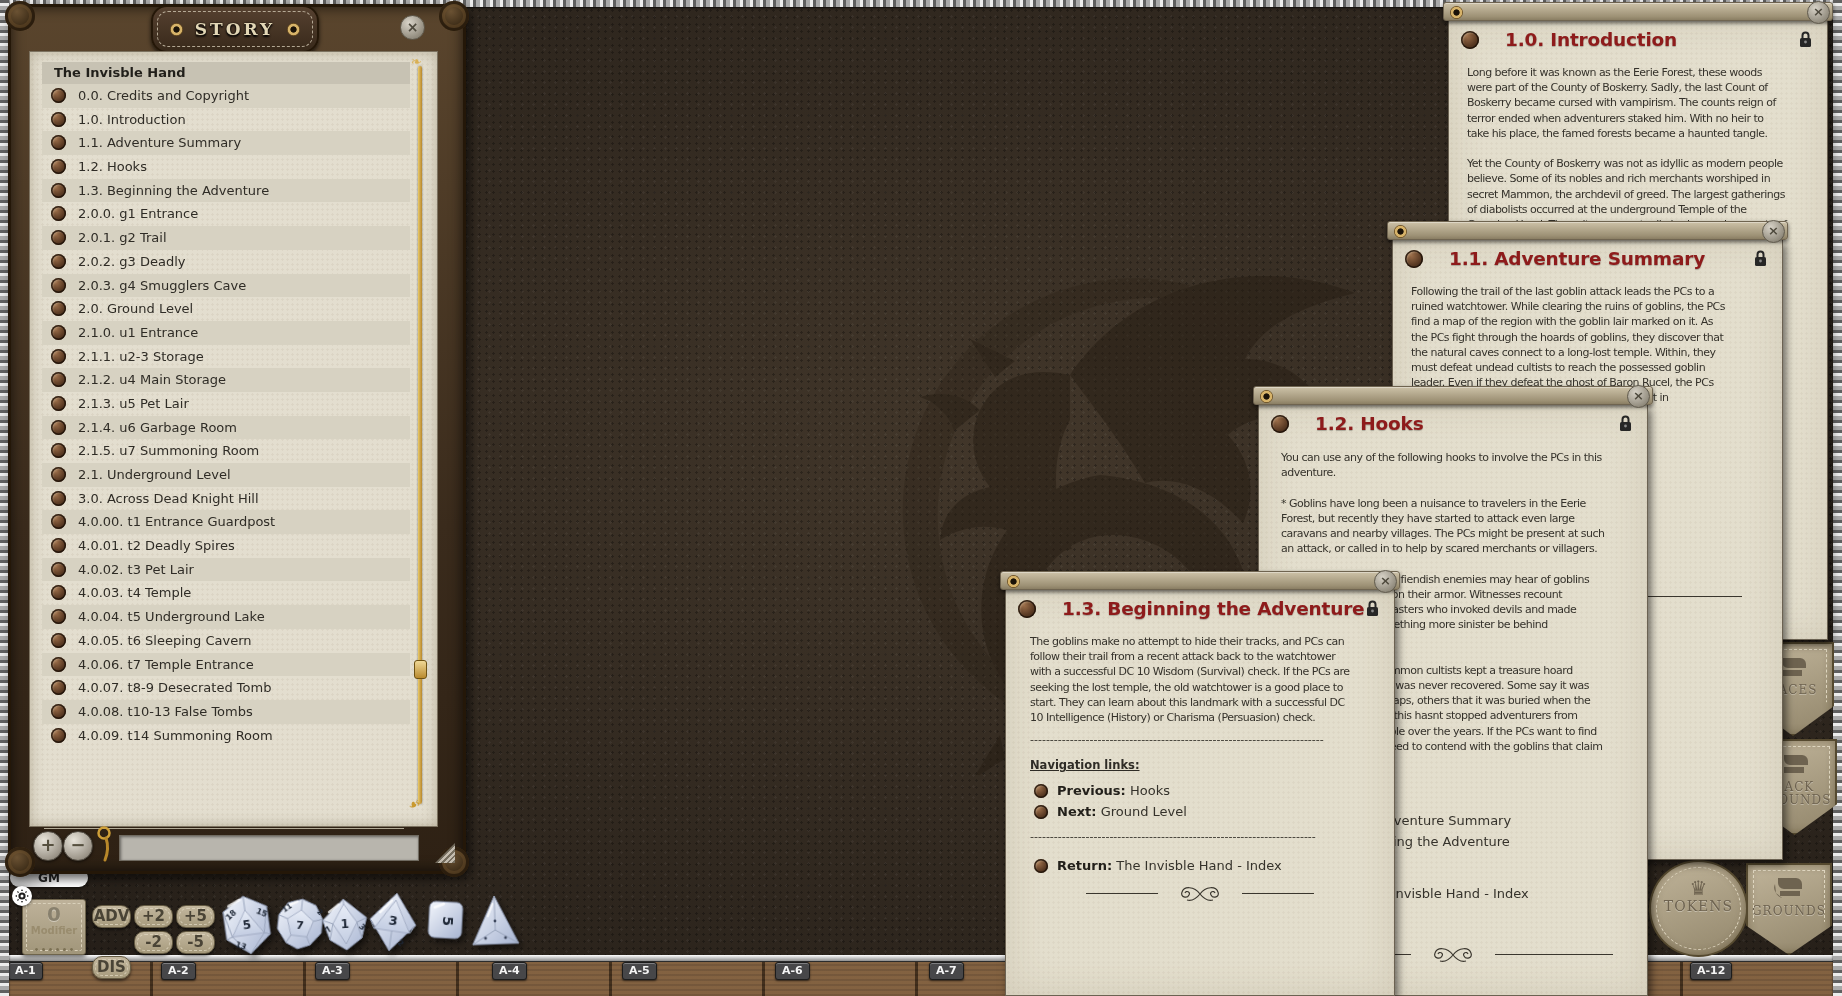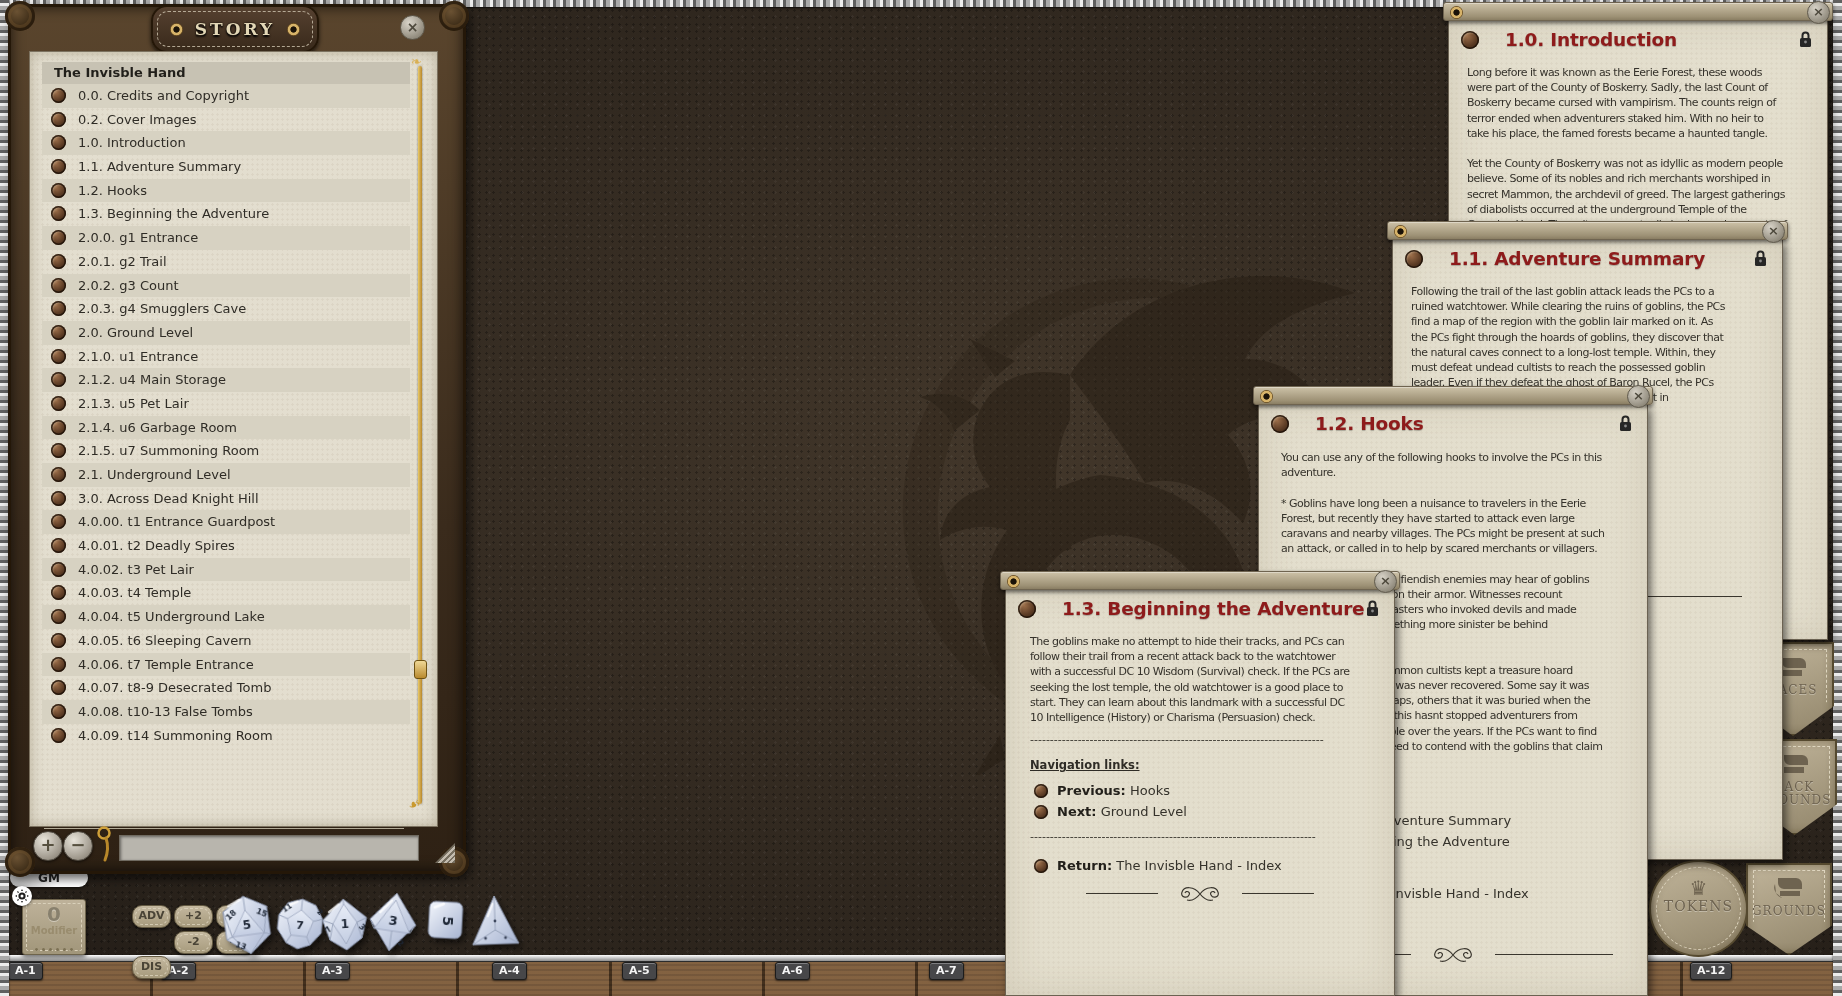--- a/index.html
+++ b/index.html
@@ -102,22 +102,22 @@
     background:linear-gradient(#beb29a,#a1967a);border:1px solid #6e644c;border-radius:3px;
     box-shadow:0 2px 4px rgba(0,0,0,.6);text-align:center;}
   .modifier-box::before{content:"";position:absolute;inset:3px;border:1px dashed #d9d0ba;border-radius:2px;}
   .mod-value{font-size:20px;font-weight:bold;color:#88806d;line-height:22px;margin-top:3px;
     text-shadow:0 1px 0 rgba(255,255,255,.4);}
   .mod-label{font-size:10px;font-weight:bold;color:#a0937364;color:#998c6e;}
   .mod-dots{position:absolute;left:0;right:0;bottom:3px;display:flex;justify-content:center;gap:4px;}
   .mod-dots i{width:3px;height:3px;border-radius:50%;background:#7c7154;}
   .roll-btn{position:absolute;width:37px;height:21px;z-index:5;border-radius:10px;
     background:linear-gradient(#c4b89f,#a69a7c);border:1px solid #655b43;
-    font-size:11px;font-weight:bold;color:#4a4436;text-align:center;line-height:20px;
-    box-shadow:0 2px 3px rgba(0,0,0,.55);margin-left:40px;}
+    font-size:15px;font-weight:bold;color:#4a4436;text-align:center;line-height:20px;
+    box-shadow:0 2px 3px rgba(0,0,0,.55);}
   .roll-btn::before{content:"";position:absolute;inset:2px;border:1px dashed #ddd4be;border-radius:8px;opacity:.8;}
   .roll-btn span{position:relative;}
   .die{position:absolute;z-index:5;filter:drop-shadow(3px 4px 3px rgba(0,0,0,.55));}
   .die text{font-family:"DejaVu Sans",sans-serif;font-weight:bold;fill:#1e2736;}
   
   .pw{position:absolute;}
   .pw-bar{position:absolute;left:0;right:0;top:0;height:19px;border-radius:3px;
     background:linear-gradient(#cdc2a8,#9d9175 80%,#8a7e63);border:1px solid #6f6450;box-sizing:border-box;
     box-shadow:0 2px 4px rgba(0,0,0,.6),inset 0 1px 0 rgba(255,255,255,.35);}
   .pw-bar .grommet{position:absolute;left:6px;top:3px;}
@@ -242,31 +242,31 @@
     <span class="grommet"></span>
     <span class="plaque-title">STORY</span>
     <span class="grommet"></span>
   </div>
   <div class="round-x" style="left:389px;top:8px">×</div>
 
   <div class="story-panel">
     <div class="index-header">The Invisble Hand</div>
     <ul class="story-list">
       <li><span class="sphere"></span><span>0.0. Credits and Copyright</span></li>
-      <li><span class="sphere"></span><span>0.2. Cover Images</span></li>
       <li><span class="sphere"></span><span>1.0. Introduction</span></li>
       <li><span class="sphere"></span><span>1.1. Adventure Summary</span></li>
       <li><span class="sphere"></span><span>1.2. Hooks</span></li>
       <li><span class="sphere"></span><span>1.3. Beginning the Adventure</span></li>
       <li><span class="sphere"></span><span>2.0.0. g1 Entrance</span></li>
       <li><span class="sphere"></span><span>2.0.1. g2 Trail</span></li>
-      <li><span class="sphere"></span><span>2.0.2. g3 Count</span></li>
+      <li><span class="sphere"></span><span>2.0.2. g3 Deadly</span></li>
       <li><span class="sphere"></span><span>2.0.3. g4 Smugglers Cave</span></li>
       <li><span class="sphere"></span><span>2.0. Ground Level</span></li>
       <li><span class="sphere"></span><span>2.1.0. u1 Entrance</span></li>
+      <li><span class="sphere"></span><span>2.1.1. u2-3 Storage</span></li>
       <li><span class="sphere"></span><span>2.1.2. u4 Main Storage</span></li>
       <li><span class="sphere"></span><span>2.1.3. u5 Pet Lair</span></li>
       <li><span class="sphere"></span><span>2.1.4. u6 Garbage Room</span></li>
       <li><span class="sphere"></span><span>2.1.5. u7 Summoning Room</span></li>
       <li><span class="sphere"></span><span>2.1. Underground Level</span></li>
       <li><span class="sphere"></span><span>3.0. Across Dead Knight Hill</span></li>
       <li><span class="sphere"></span><span>4.0.00. t1 Entrance Guardpost</span></li>
       <li><span class="sphere"></span><span>4.0.01. t2 Deadly Spires</span></li>
       <li><span class="sphere"></span><span>4.0.02. t3 Pet Lair</span></li>
       <li><span class="sphere"></span><span>4.0.03. t4 Temple</span></li>

